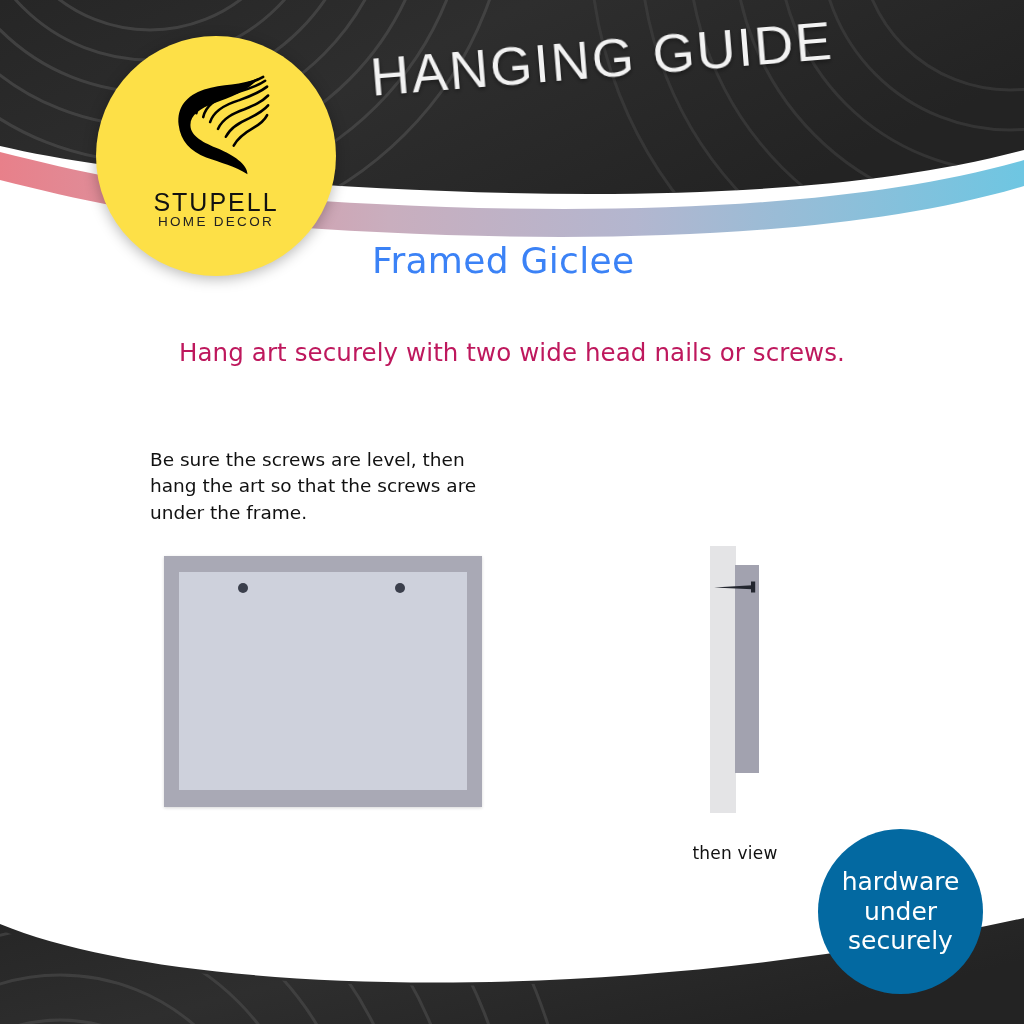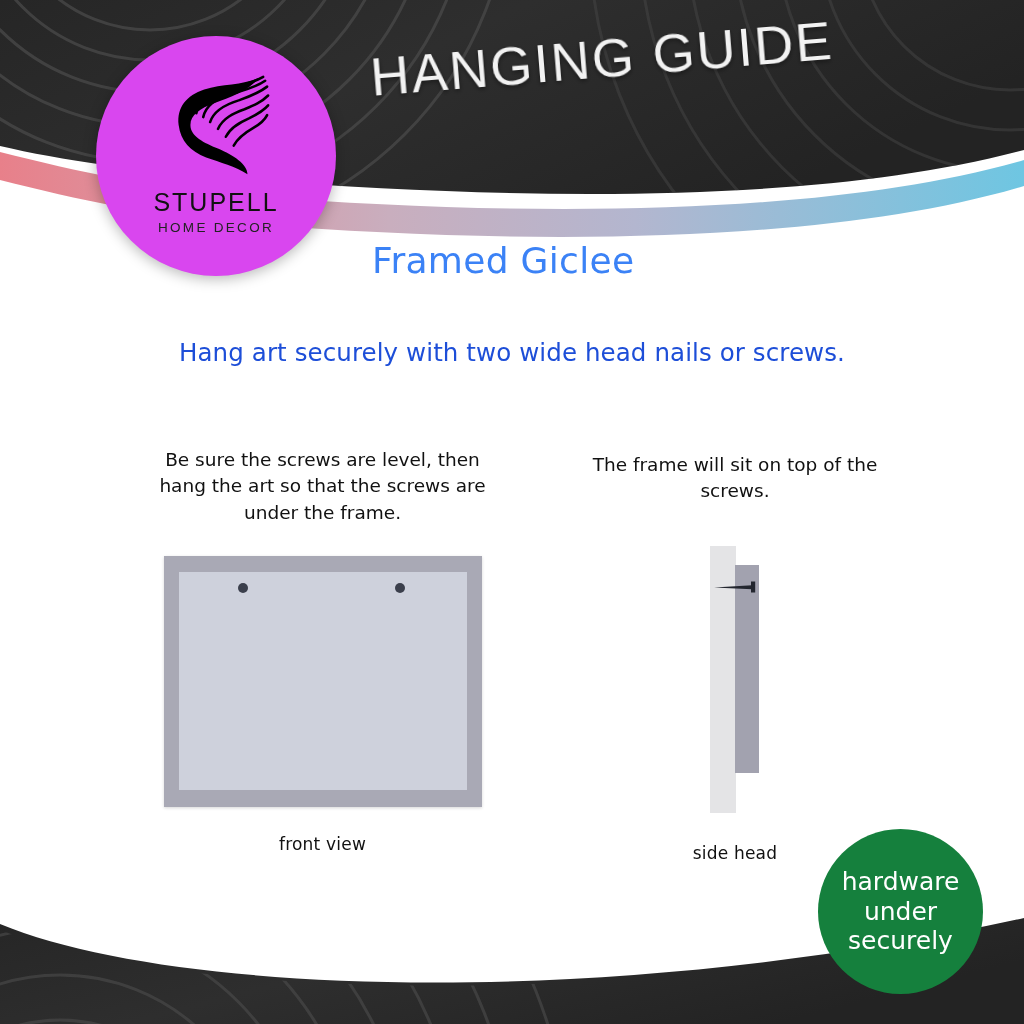--- a/index.html
+++ b/index.html
@@ -11,35 +11,35 @@
     overflow:hidden;
   }
   #stage{position:relative;width:1024px;height:1024px;overflow:hidden;background:#fff;}
 
   
   .deco{position:absolute;left:0;top:0;width:1024px;height:1024px;pointer-events:none;}
 
   
   .logo-badge{
     position:absolute;left:96px;top:36px;width:240px;height:240px;
-    border-radius:50%;background:#d946ef;
+    border-radius:50%;background:#fde047;
     box-shadow:0 3px 14px rgba(0,0,0,.28);
     display:flex;flex-direction:column;align-items:center;justify-content:flex-start;
     z-index:6;
   }
   .logo-mark{width:118px;height:120px;margin-top:28px;}
   .logo-word{
     font-size:25px;letter-spacing:2.0px;color:#111;
     font-family:"Liberation Sans",sans-serif;font-weight:400;
     margin-top:6px;line-height:1;
   }
   .logo-sub{
     font-size:13.5px;letter-spacing:2.3px;color:#222;
     font-family:"Liberation Sans",sans-serif;font-weight:400;
-    margin-top:6px;line-height:1;
+    line-height:1;
   }
 
   
   .header-title{
     position:absolute;left:368px;top:46px;
     font-family:"Liberation Sans",sans-serif;
     font-size:54px;font-weight:400;letter-spacing:2px;color:#f2f2f2;
     transform:rotate(-4.6deg);transform-origin:left top;
     text-shadow:0 2px 5px rgba(0,0,0,.45);
     white-space:nowrap;z-index:5;
@@ -47,25 +47,25 @@
 
   
   .subtitle{
     position:absolute;left:372px;top:240px;
     font-size:36px;color:#3b82f6;font-weight:400;
     font-family:"DejaVu Sans","Liberation Sans",sans-serif;
     letter-spacing:.3px;white-space:nowrap;
   }
   .lead{
     position:absolute;left:0;top:338px;width:1024px;text-align:center;
-    font-size:24.5px;color:#1d4ed8;font-weight:400;letter-spacing:.1px;
+    font-size:24.5px;color:#be185d;font-weight:400;letter-spacing:.1px;
   }
 
   .cap{
-    position:absolute;font-size:18.5px;line-height:1.42;color:#111;text-align:center;
+    position:absolute;font-size:18.5px;line-height:1.42;color:#111;
   }
   .cap-left{left:150px;top:447px;width:345px;}
   .cap-right{left:580px;top:452px;width:310px;}
 
   .viewlabel{
     position:absolute;font-size:17px;color:#111;text-align:center;letter-spacing:.2px;
   }
   .vl-front{left:180px;top:834px;width:285px;}
   .vl-side{left:620px;top:843px;width:230px;}
 
@@ -93,21 +93,21 @@
   }
   .side-frame{
     position:absolute;left:735px;top:565px;width:24px;height:208px;
     background:#a2a2af;
   }
   .nail{position:absolute;left:712px;top:580px;width:50px;height:14px;}
 
   
   .hw-badge{
     position:absolute;left:818px;top:829px;width:165px;height:165px;
-    border-radius:50%;background:#15803d;
+    border-radius:50%;background:#0369a1;
     display:flex;flex-direction:column;align-items:center;justify-content:center;
     z-index:7;
   }
   .hw-badge span{
     display:block;color:#ffffff;font-size:25px;line-height:1.18;
     font-family:"DejaVu Sans","Liberation Sans",sans-serif;font-weight:400;
     text-align:center;
   }
 </style>
 </head>
@@ -198,36 +198,34 @@
   </div>
 
   <div class="header-title">HANGING GUIDE</div>
 
   <div class="subtitle">Framed Giclee</div>
 
   <div class="lead">Hang art securely with two wide head nails or screws.</div>
 
   <div class="cap cap-left">Be sure the screws are level, then hang the art so that the screws are under the frame.</div>
 
-  <div class="cap cap-right">The frame will sit on top of the screws.</div>
 
   <div class="frame-front">
     <div class="mat"></div>
     <div class="screw-dot screw-a"></div>
     <div class="screw-dot screw-b"></div>
   </div>
-  <div class="viewlabel vl-front">front view</div>
 
   <div class="side-wall"></div>
   <div class="side-frame"></div>
   <svg class="nail" viewBox="0 0 50 14">
     <path d="M2,7.4 L40,5.2 L40,9.2 Z" fill="#23262f"></path>
     <rect x="39" y="1.5" width="4.2" height="11" fill="#23262f"></rect>
   </svg>
-  <div class="viewlabel vl-side">side head</div>
+  <div class="viewlabel vl-side">then view</div>
 
   <div class="hw-badge">
     <span>hardware</span>
     <span>under</span>
     <span>securely</span>
   </div>
 
 </div>
 
 </body></html>

